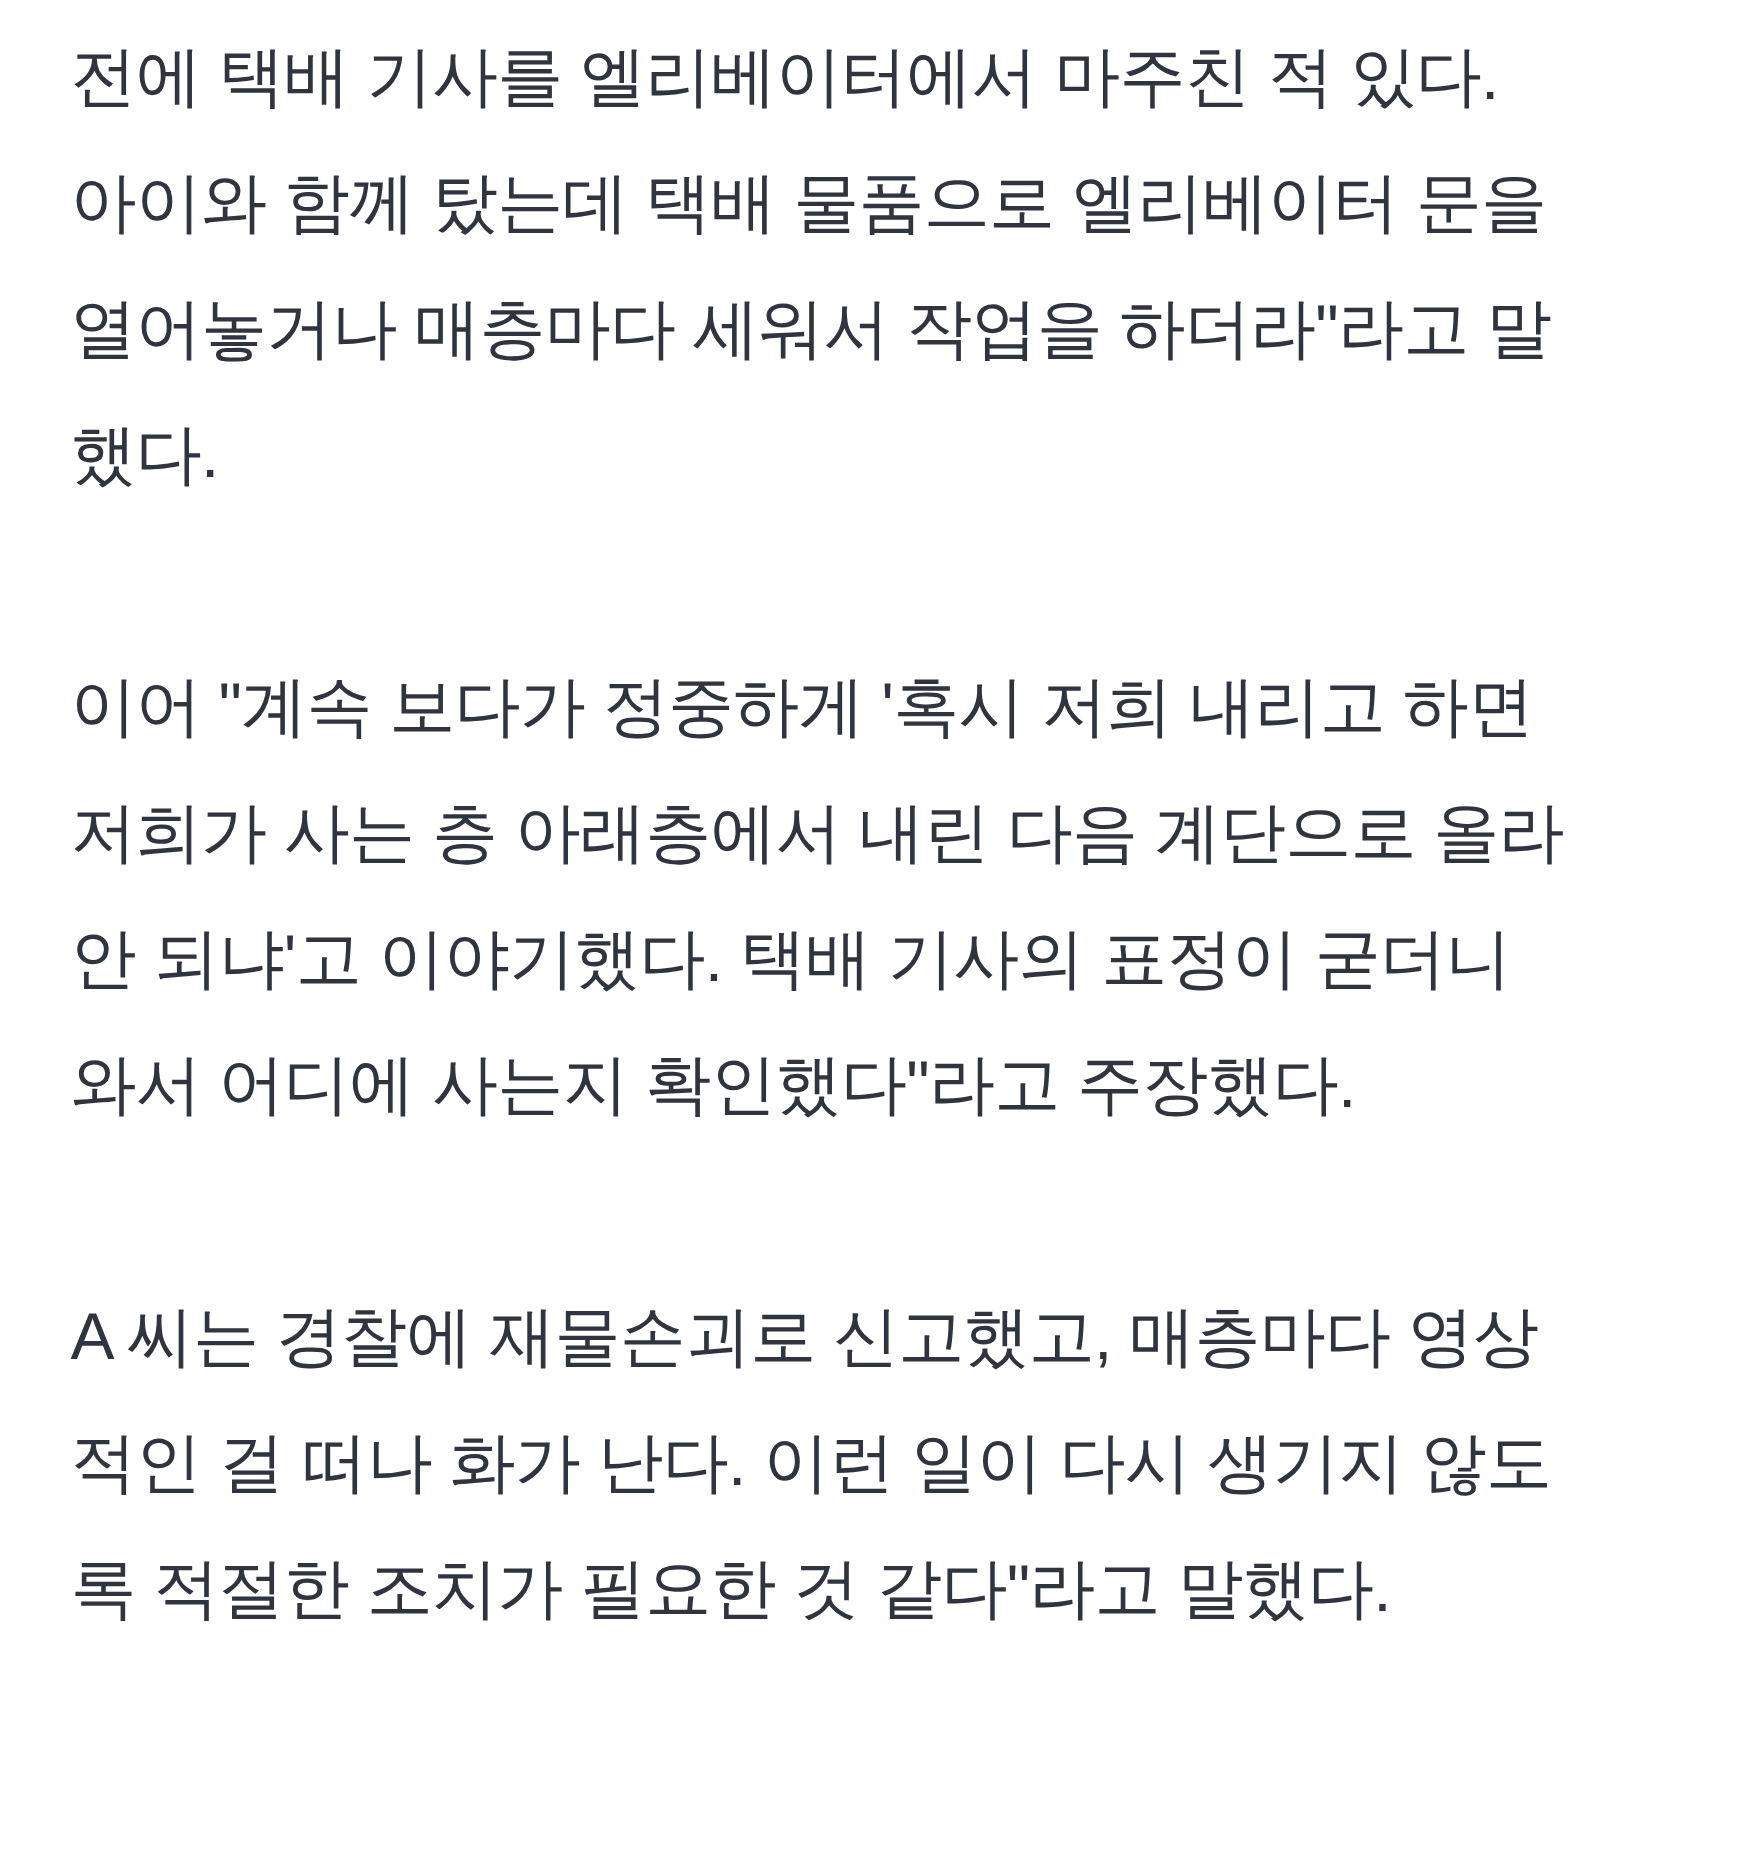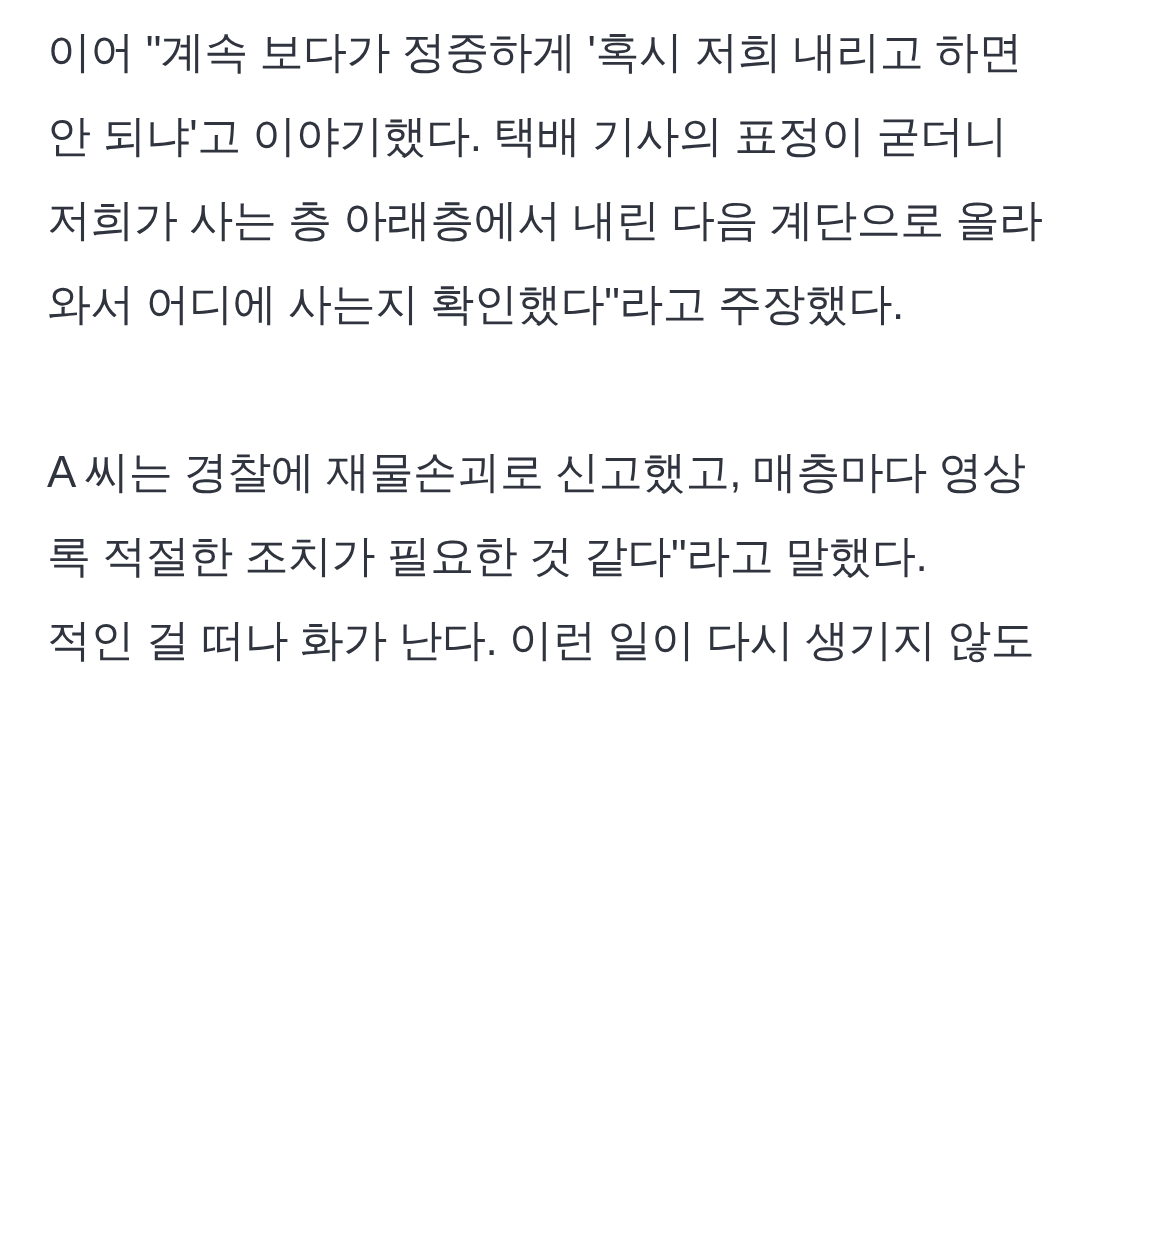--- a/index.html
+++ b/index.html
@@ -31,27 +31,33 @@
     font-weight: 400;
     letter-spacing: -0.5px;
     white-space: nowrap;
   }
 </style>
 </head>
 <body>
 
 <main class="article-body">
 
+  <div class="paragraph">
+    <div class="text-line">전에 택배 기사를 엘리베이터에서 마주친 적 있다.</div>
+    <div class="text-line">아이와 함께 탔는데 택배 물품으로 엘리베이터 문을</div>
+    <div class="text-line">열어놓거나 매층마다 세워서 작업을 하더라"라고 말</div>
+    <div class="text-line">했다.</div>
+  </div>
 
   <div class="paragraph">
     <div class="text-line">이어 "계속 보다가 정중하게 '혹시 저희 내리고 하면</div>
+    <div class="text-line">저희가 사는 층 아래층에서 내린 다음 계단으로 올라</div>
     <div class="text-line">안 되냐'고 이야기했다. 택배 기사의 표정이 굳더니</div>
-    <div class="text-line">저희가 사는 층 아래층에서 내린 다음 계단으로 올라</div>
     <div class="text-line">와서 어디에 사는지 확인했다"라고 주장했다.</div>
   </div>
 
   <div class="paragraph">
     <div class="text-line">A 씨는 경찰에 재물손괴로 신고했고, 매층마다 영상</div>
+    <div class="text-line">적인 걸 떠나 화가 난다. 이런 일이 다시 생기지 않도</div>
     <div class="text-line">록 적절한 조치가 필요한 것 같다"라고 말했다.</div>
-    <div class="text-line">적인 걸 떠나 화가 난다. 이런 일이 다시 생기지 않도</div>
   </div>
 
 </main>
 
 </body></html>

